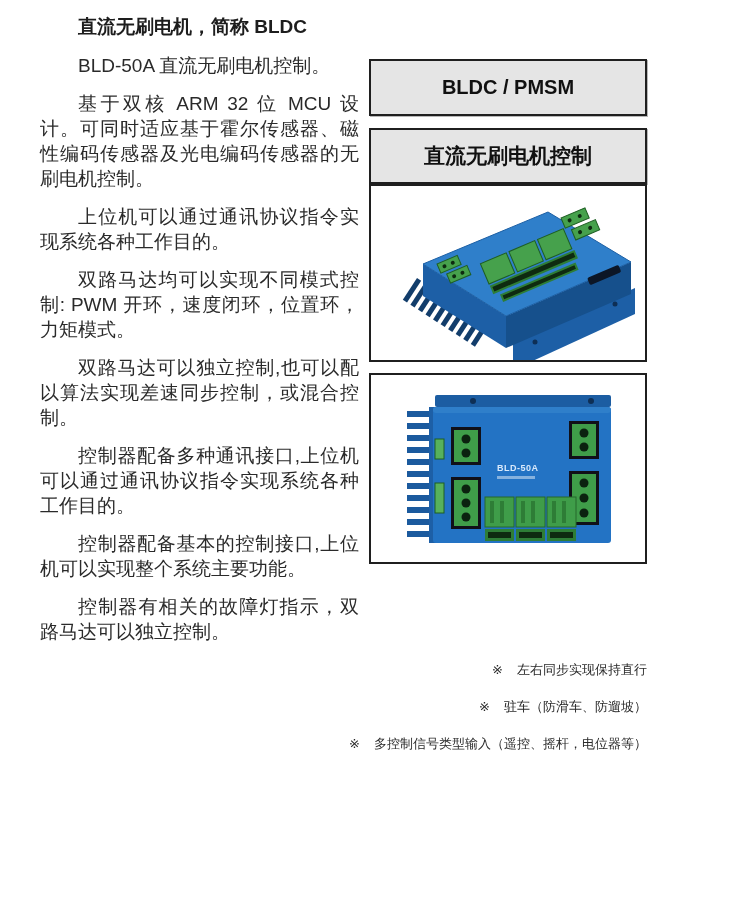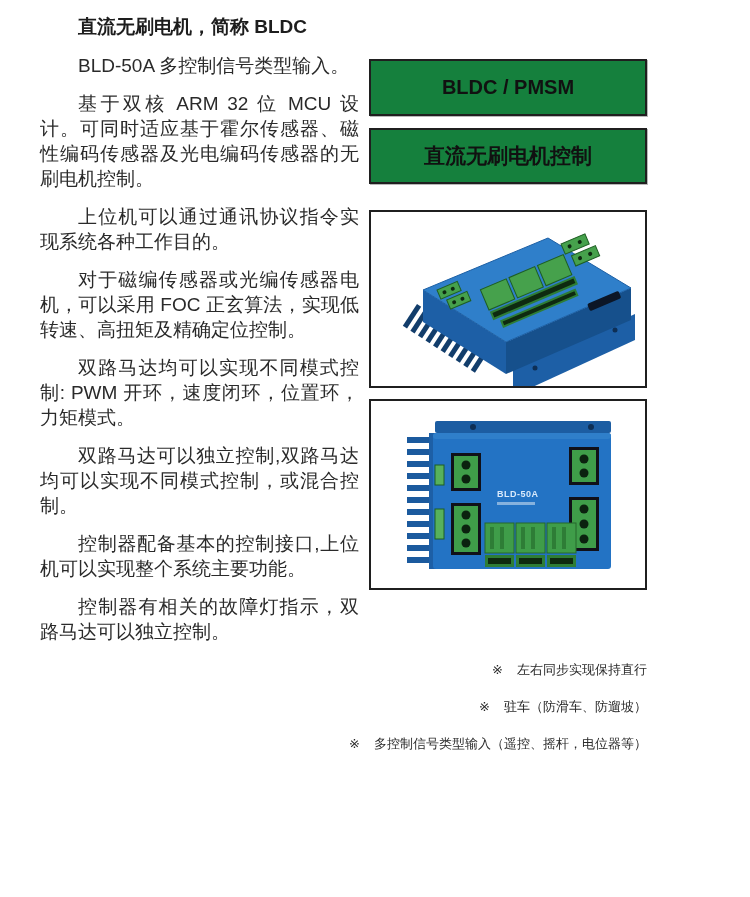--- a/index.html
+++ b/index.html
@@ -24,27 +24,27 @@
   }
   
   .right-col{
     float:right;
     width:278px;
     margin:6px 0 60px 10px;
   }
   .label-box{
     box-sizing:border-box;
     border:2px solid #1f1f1f;
-    background:#15803d;
+    background:#e5e5e5;
     box-shadow:1px 1px 0 rgba(0,0,0,0.28);
     display:flex;align-items:center;justify-content:center;
     text-align:center;
   }
   .label-box.first{height:57px;margin-bottom:12px;font-size:20px;font-weight:bold;color:#111;}
-  .label-box.second{height:56px;margin-bottom:26px;font-size:21px;font-weight:bold;color:#111;}
+  .label-box.second{height:56px;font-size:21px;font-weight:bold;color:#111;}
   .image-box{
     box-sizing:border-box;
     border:2px solid #1f1f1f;
     background:#ffffff;
     display:flex;align-items:flex-end;justify-content:center;
     overflow:hidden;
   }
   .image-box.iso{height:178px;margin-bottom:11px;}
   .image-box.front{height:191px;}
   .body-para{
@@ -221,26 +221,26 @@
           <rect x="143" y="148" width="29" height="12" fill="#2e7d36"></rect>
           <rect x="174" y="148" width="29" height="12" fill="#2e7d36"></rect>
           <rect x="115" y="151" width="23" height="6" fill="#0e2a10"></rect>
           <rect x="146" y="151" width="23" height="6" fill="#0e2a10"></rect>
           <rect x="177" y="151" width="23" height="6" fill="#0e2a10"></rect>
         </g>
       </svg>
     </div>
   </div>
 
-  <p class="body-para">BLD-50A 多控制信号类型输入。</p>
+  <p class="body-para">BLD-50A 直流无刷电机控制。</p>
   <p class="body-para">基于双核 ARM 32 位 MCU 设计。可同时适应基于霍尔传感器、磁性编码传感器及光电编码传感器的无刷电机控制。</p>
   <p class="body-para">上位机可以通过通讯协议指令实现系统各种工作目的。</p>
-  <p class="body-para">对于磁编传感器或光编传感器电机，可以采用 FOC 正玄算法，实现低转速、高扭矩及精确定位控制。</p>
   <p class="body-para">双路马达均可以实现不同模式控制: PWM 开环，速度闭环，位置环，力矩模式。</p>
-  <p class="body-para">双路马达可以独立控制,双路马达均可以实现不同模式控制，或混合控制。</p>
+  <p class="body-para">双路马达可以独立控制,也可以配以算法实现差速同步控制，或混合控制。</p>
+  <p class="body-para">控制器配备多种通讯接口,上位机可以通过通讯协议指令实现系统各种工作目的。</p>
   <p class="body-para">控制器配备基本的控制接口,上位机可以实现整个系统主要功能。</p>
   <p class="body-para">控制器有相关的故障灯指示，双路马达可以独立控制。</p>
 
 
   <div class="feature">
     <span class="marker">※</span><span>左右同步实现保持直行</span>
   </div>
   <div class="feature">
     <span class="marker">※</span><span>驻车（防滑车、防遛坡）</span>
   </div>

